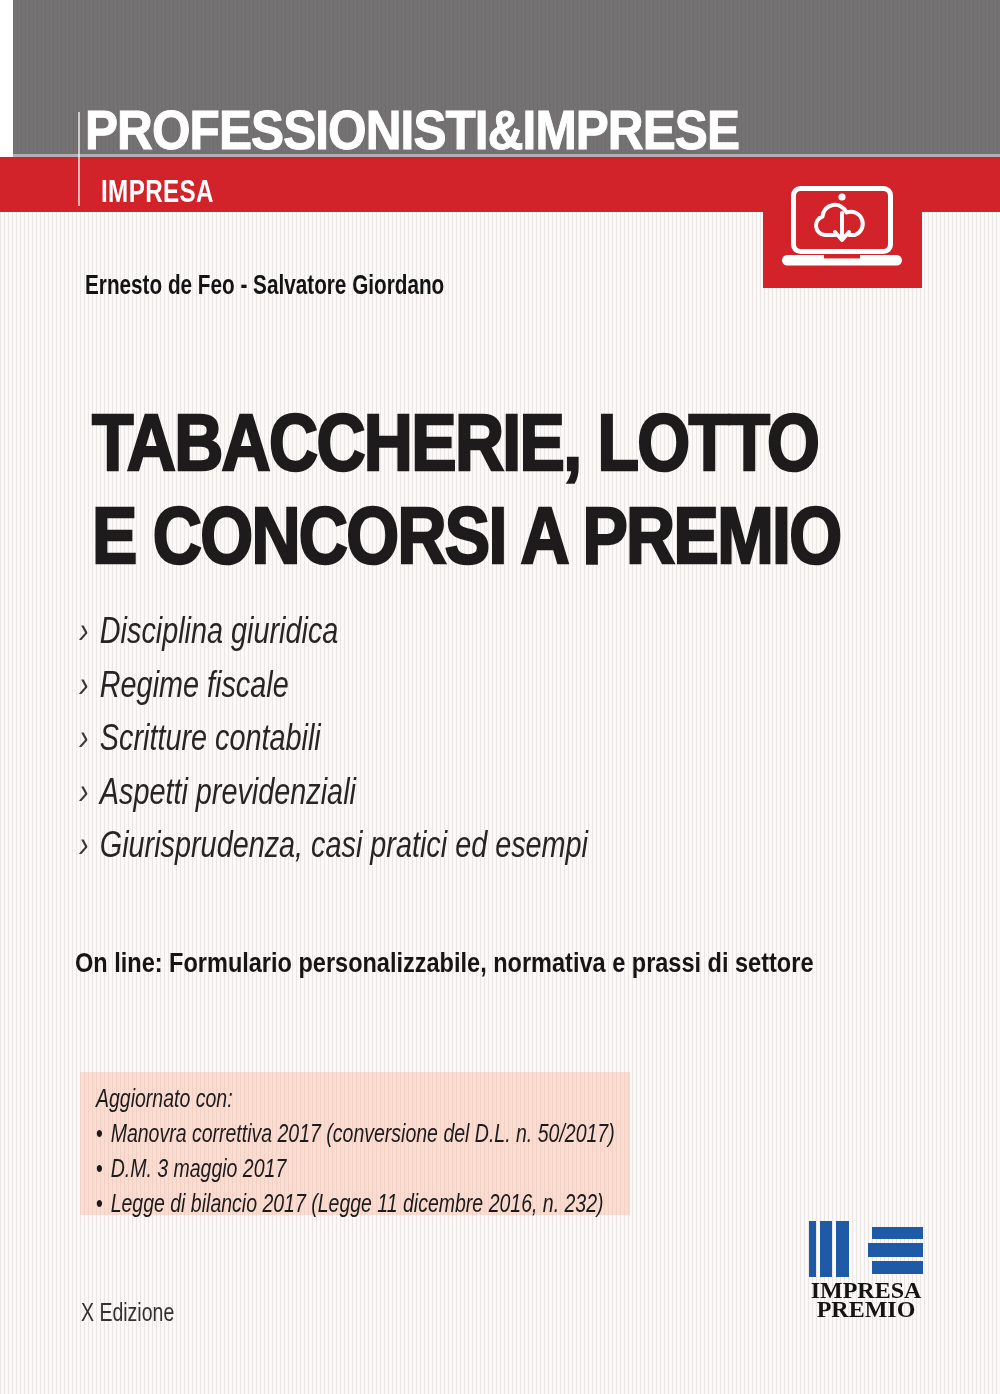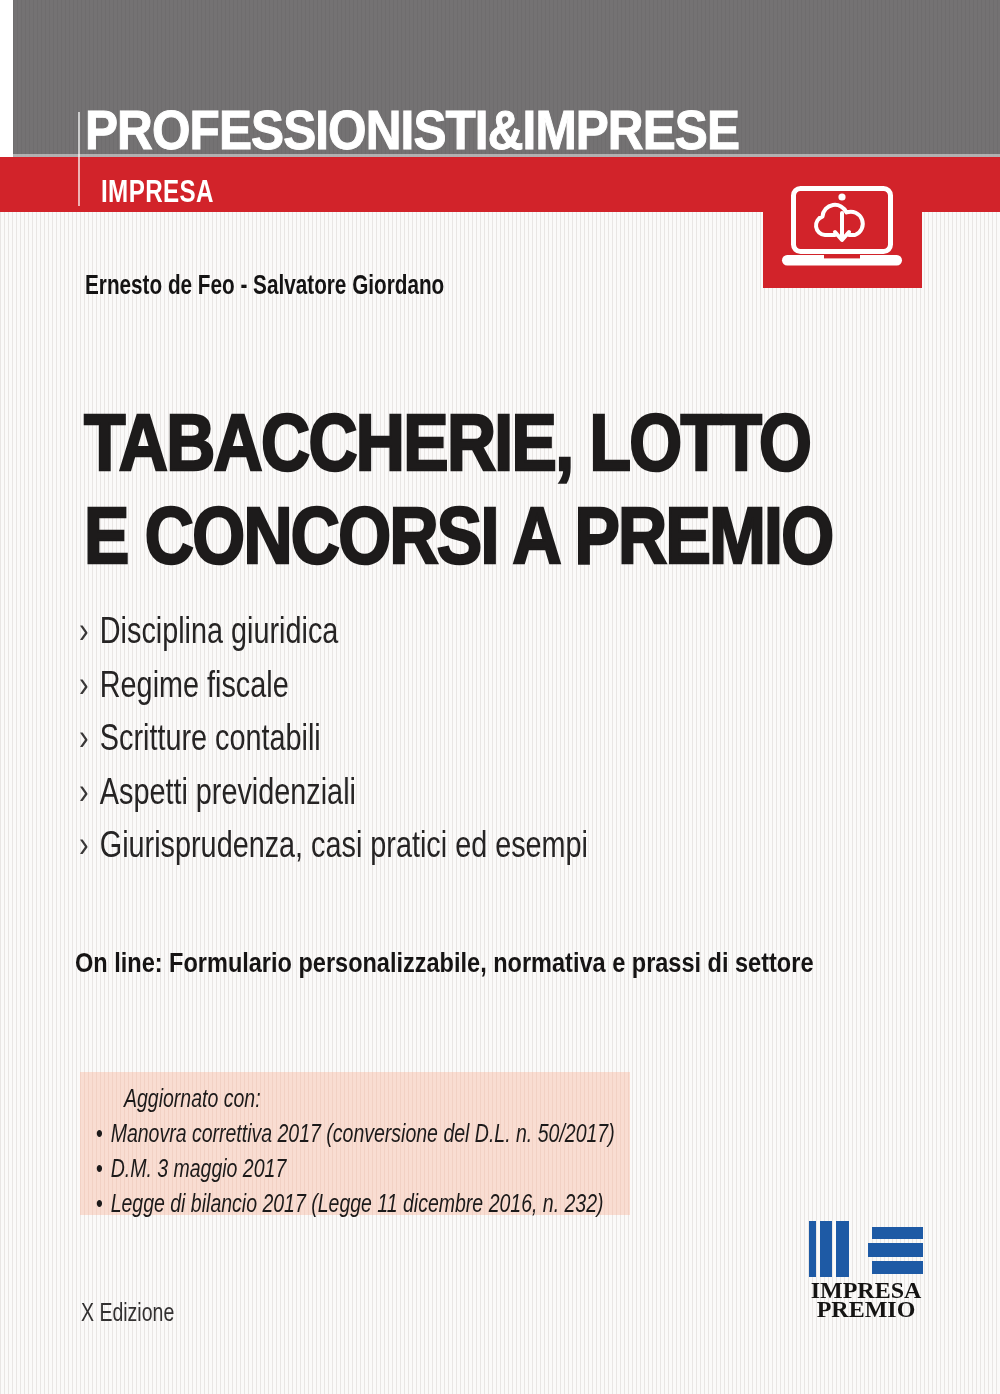--- a/index.html
+++ b/index.html
@@ -32,43 +32,43 @@
 
   
   .red-square{left:763px;top:157px;width:159px;height:131px;background:#d2232a;z-index:4;}
   .laptop-icon{position:absolute;left:17px;top:29px;}
 
   
   .authors-line{left:85px;top:270px;color:#141313;font-size:28px;line-height:30px;font-weight:bold;}
   .authors-line .sx{transform:scaleX(0.74);}
 
   
-  .book-title{left:84px;top:396px;color:#1d1b1b;font-weight:bold;}
+  .book-title{left:84px;top:396px;color:#1d1b1b;font-weight:bold;padding-left:8px;}
   .book-title .line{display:block;font-size:80px;line-height:93px;}
   .book-title .sx{transform:scaleX(0.85);letter-spacing:-2px;-webkit-text-stroke:2.5px #1d1b1b;}
 
   
-  .features{left:79px;top:604px;color:#262424;font-size:36px;}
+  .features{left:79px;top:604px;color:#262424;font-size:36px;font-style:italic;}
   .feature-row{height:53.5px;line-height:53.5px;}
   .feature-row .sx{transform:scaleX(0.80);}
   .feature-row .marker{display:inline-block;margin-right:14px;color:#3a3838;}
 
   
   .online-note{left:75px;top:948px;color:#161414;font-size:28px;line-height:30px;font-weight:bold;}
   .online-note .sx{transform:scaleX(0.84);}
 
   
   .update-box{
     left:80px;top:1072px;width:550px;height:143px;box-sizing:border-box;
     padding:13px 10px 0 16px;
     background-color:#f9ddd2;
     background-image:repeating-linear-gradient(90deg,#f2d1c4 0px,#f2d1c4 1px,rgba(0,0,0,0) 1px,rgba(0,0,0,0) 4px);
     color:#1c1a1a;font-style:italic;
   }
-  .update-heading{font-size:25px;line-height:27px;padding-left:28px;}
+  .update-heading{font-size:25px;line-height:27px;}
   .update-heading .sx{transform:scaleX(0.78);}
   .update-item{font-size:25px;line-height:35px;}
   .update-item .sx{transform:scaleX(0.78);}
   .update-item .dot{display:inline-block;margin-right:10px;font-style:normal;}
   .update-items{margin-top:4px;}
 
   
   .edition-label{left:81px;top:1300px;color:#333131;font-size:26px;line-height:24px;}
   .edition-label .sx{transform:scaleX(0.75);}
 

